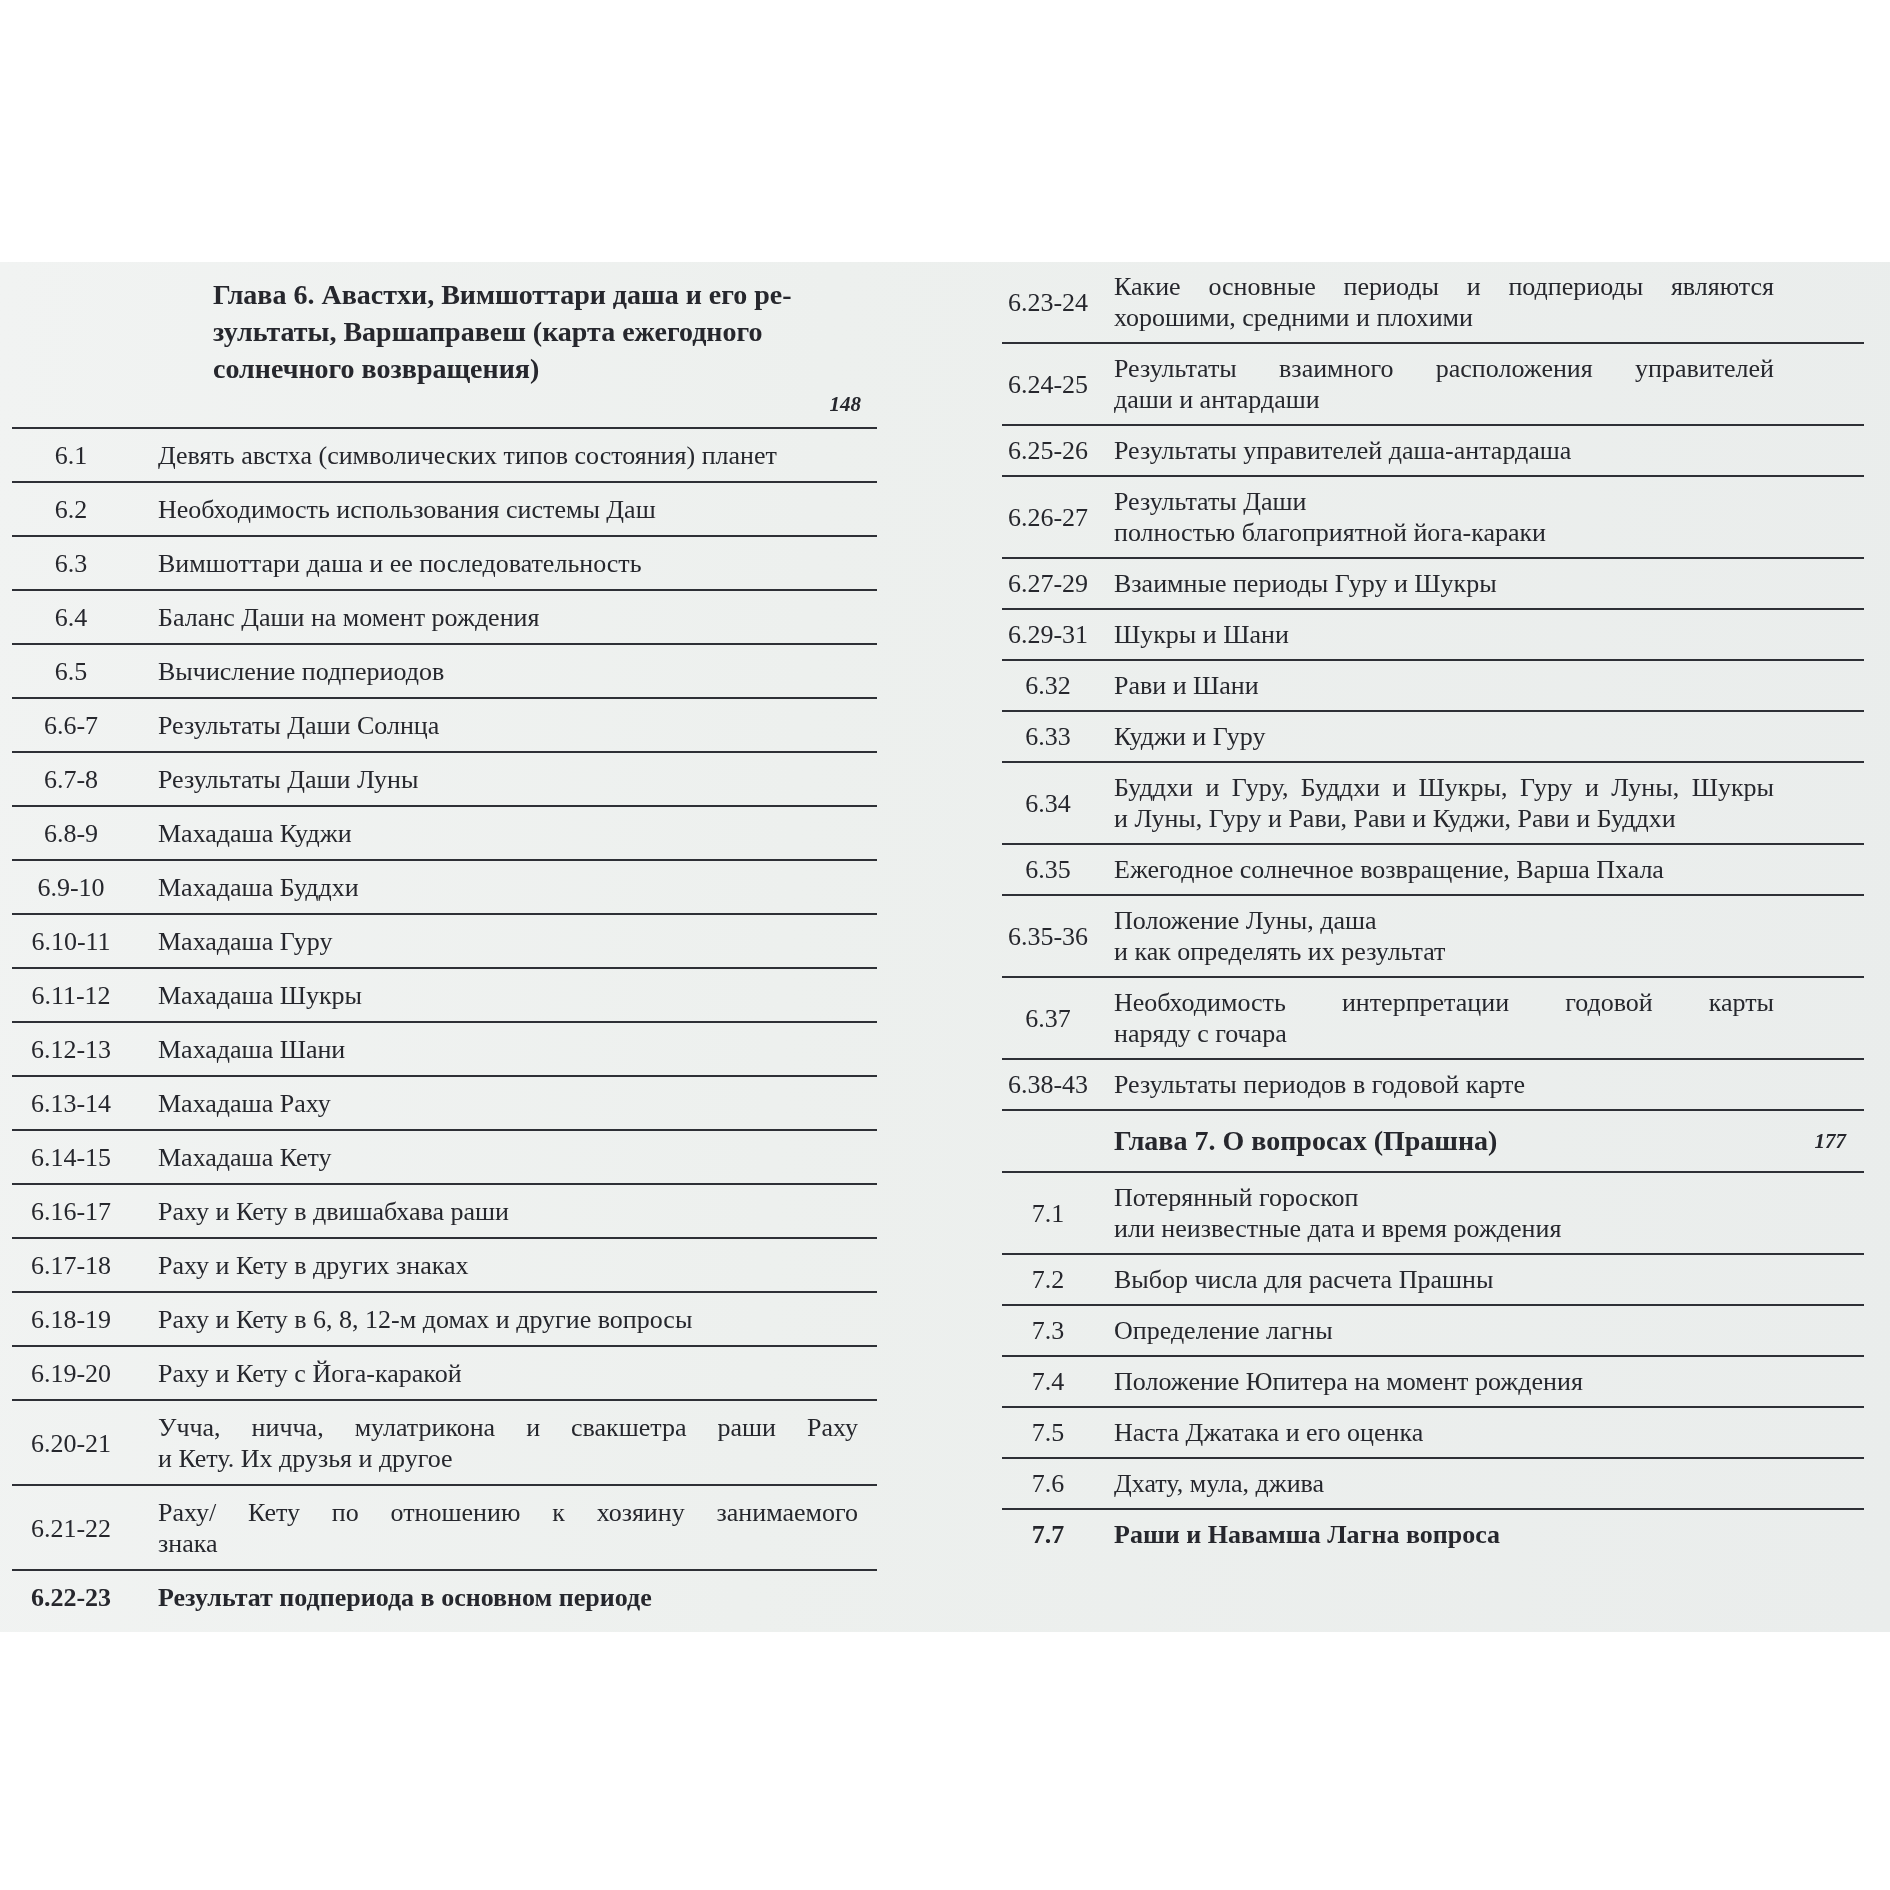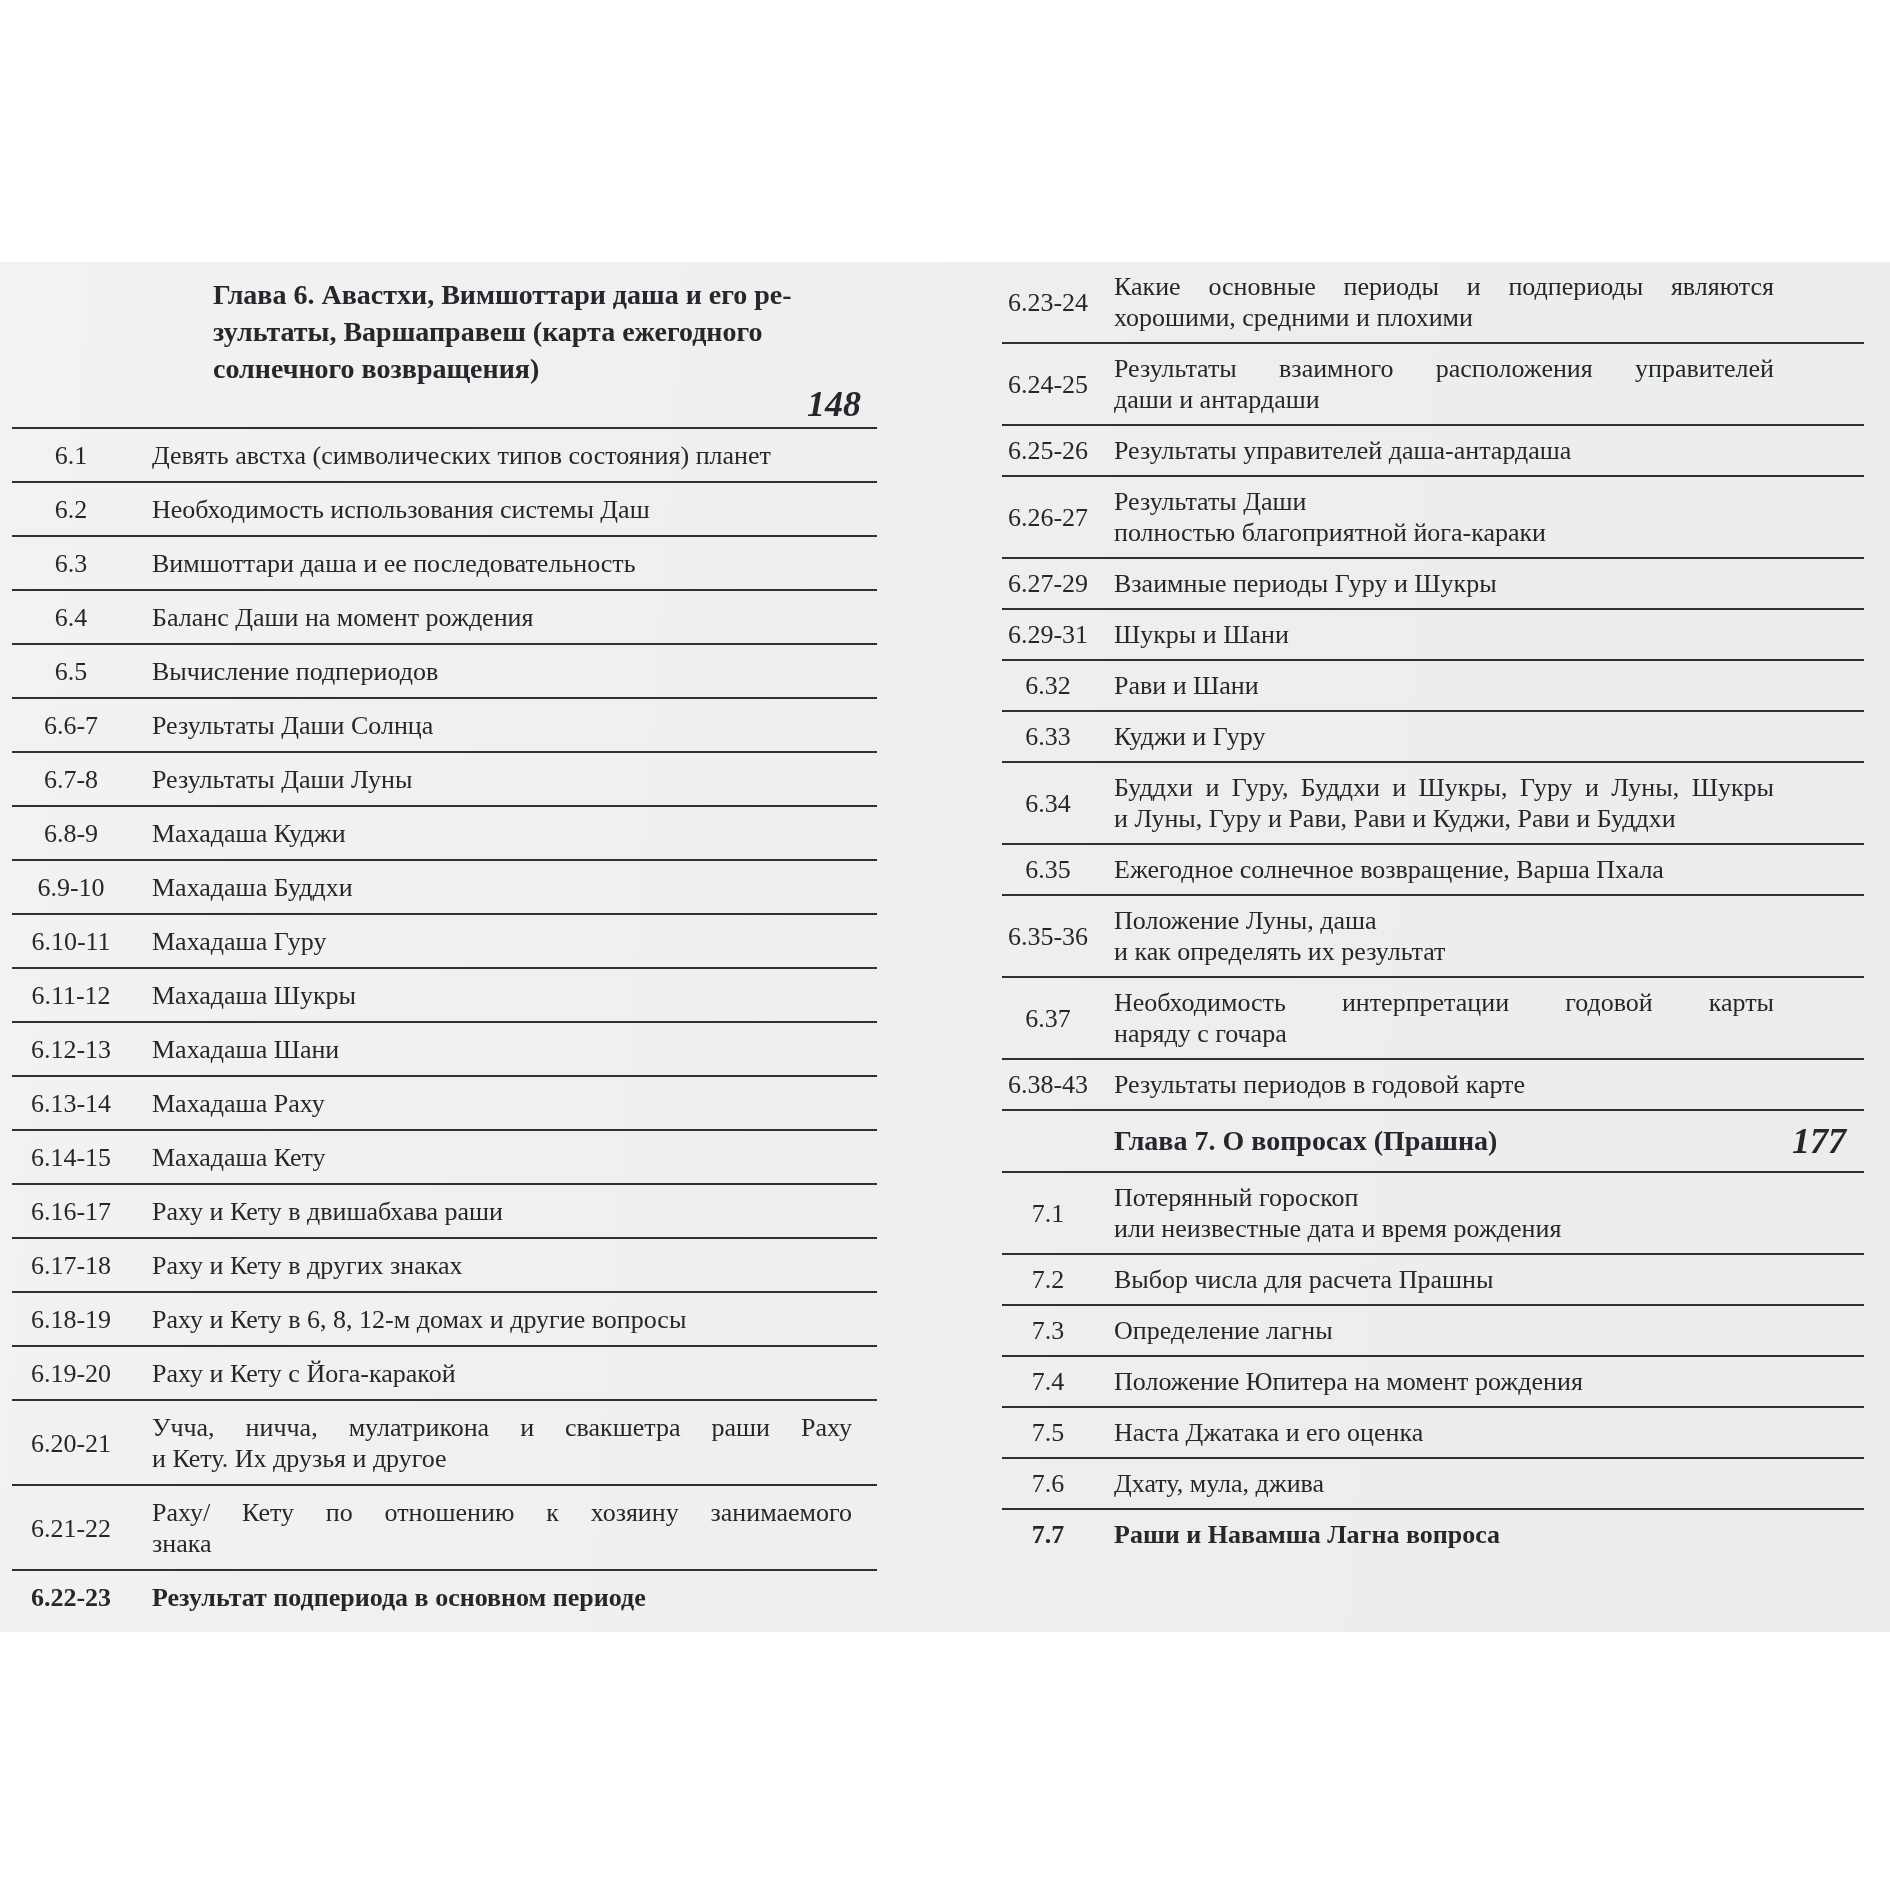--- a/index.html
+++ b/index.html
@@ -27,21 +27,21 @@
     display:flex;align-items:flex-end;
     padding:14px 16px 6px 140px;
     border-bottom:2px solid var(--line);
     flex-direction:column;
   }
   .ch6-title{
     font-weight:bold;font-size:28px;line-height:37px;
     white-space:pre;width:648px;flex:0 0 auto;
   }
   .page-num{
-    font-style:italic;font-weight:bold;font-size:36px;line-height:34px;
+    font-style:italic;font-weight:bold;font-size:21px;line-height:34px;
     margin-left:auto;
   }
 
   
   .ch7-heading{
     display:flex;align-items:center;
     padding:13px 18px 13px 112px;
     border-bottom:2px solid var(--line);
     text-align:center;
   }
@@ -50,21 +50,21 @@
   
   .row{
     display:flex;align-items:center;
     border-bottom:2px solid var(--line);
     padding:11px 0 10px;
   }
   .num{
     flex:0 0 auto;width:118px;text-align:center;
     font-size:26px;line-height:31px;
   }
-  .txt{margin-left:22px;font-size:26px;line-height:31px;width:700px;}
+  .txt{margin-left:28px;font-size:26px;line-height:31px;width:700px;}
   .line{white-space:nowrap;}
   .line.j{white-space:normal;text-align:justify;text-align-last:justify;}
 
   .col-right .row{padding:9px 0 9px;}
   .col-right .num{width:92px;}
   .col-right .txt{margin-left:20px;width:660px;}
 
   .no-last-border > .row:last-child{border-bottom:none;font-weight:bold;}
 </style>
 </head>

